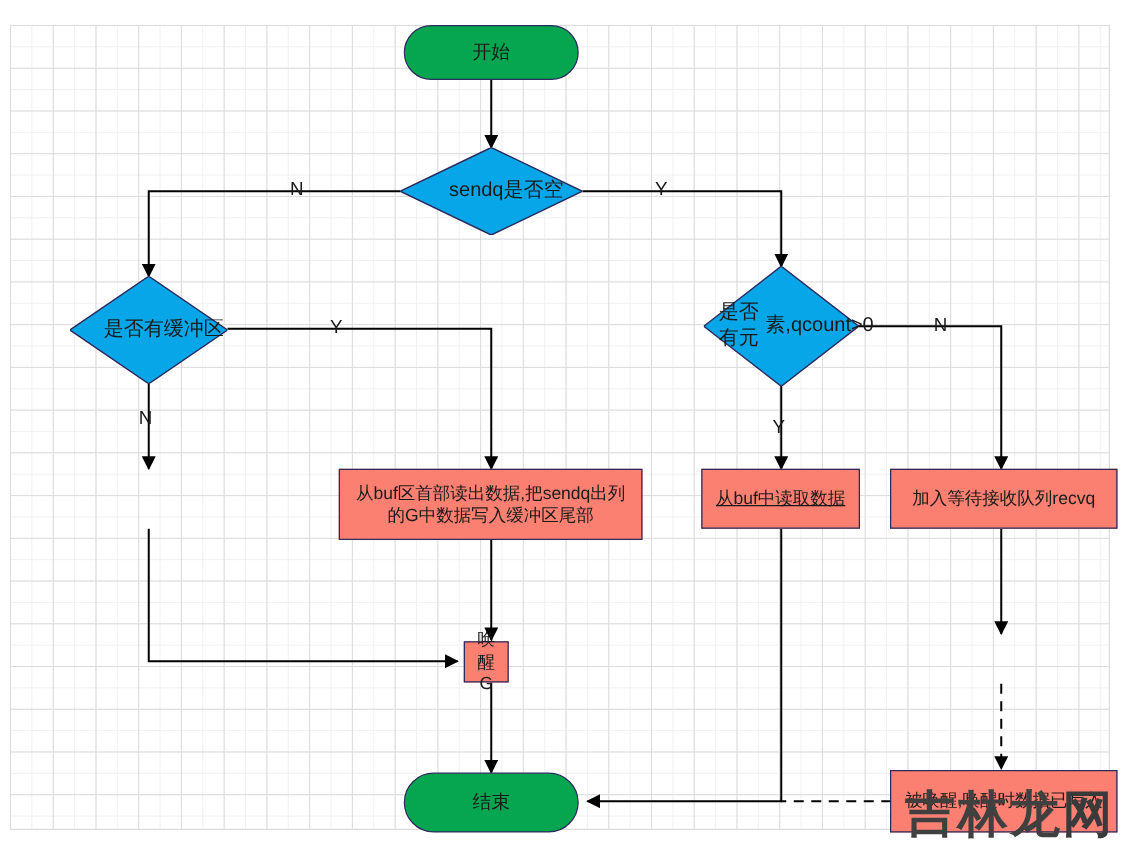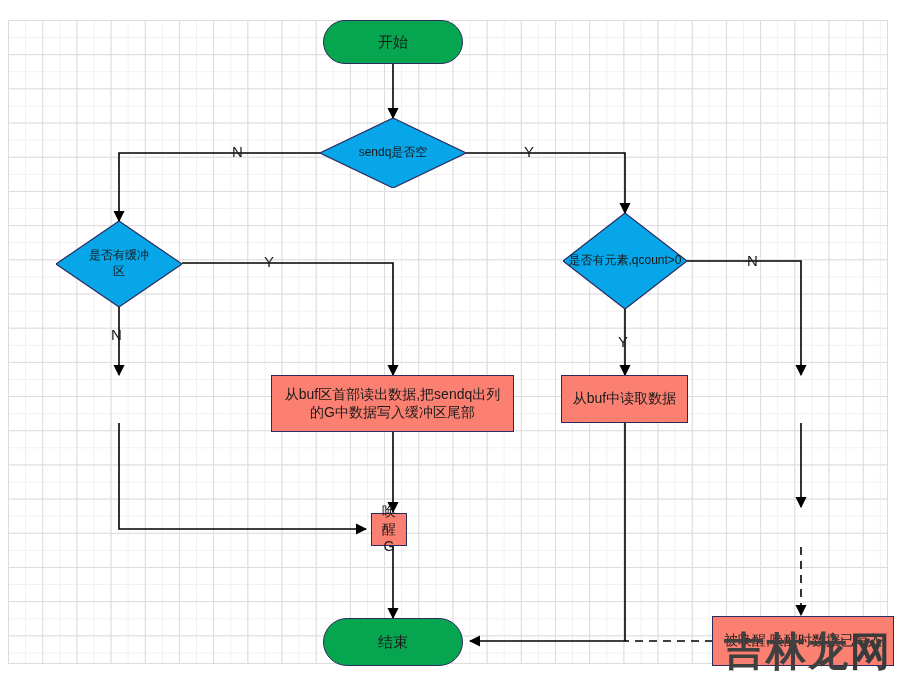--- a/index.html
+++ b/index.html
@@ -75,28 +75,28 @@
     position: absolute;
   }
   .decision-shape {
     position: absolute;
     left: 0; top: 0;
     width: 100%;
     height: 100%;
   }
   .decision-label {
     position: absolute;
-    left: 0; top: 0;
+    left: 12px; top: 0;
     width: 100%;
     height: 100%;
     display: flex;
     align-items: center;
     justify-content: center;
     text-align: left;
-    font-size: 12px;
+    font-size: 16px;
     color: #1a1a1a;
     line-height: 1.3;
   }
   .edge-label {
     position: absolute;
     font-size: 15px;
     color: #1a1a1a;
     background: transparent;
     padding: 0 3px;
     line-height: 1;
@@ -169,45 +169,48 @@
     <svg class="decision-shape" viewBox="0 0 146 70" preserveAspectRatio="none">
       <polygon points="73,0 146,35 73,70 0,35" fill="#06A6E8" stroke="#2b2b5e" stroke-width="1.2"></polygon>
     </svg>
     <div class="decision-label">sendq是否空</div>
   </div>
 
   <div class="decision-wrap" style="left:56px; top:209px; width:126px; height:86px;">
     <svg class="decision-shape" viewBox="0 0 126 86" preserveAspectRatio="none">
       <polygon points="63,0 126,43 63,86 0,43" fill="#06A6E8" stroke="#2b2b5e" stroke-width="1.2"></polygon>
     </svg>
-    <div class="decision-label" style="flex-direction:column;">
+    <div class="decision-label" style="">
       <span>是否有缓冲</span>
       <span>区</span>
     </div>
   </div>
 
   <div class="decision-wrap" style="left:563px; top:201px; width:124px; height:96px;">
     <svg class="decision-shape" viewBox="0 0 124 96" preserveAspectRatio="none">
       <polygon points="62,0 124,48 62,96 0,48" fill="#06A6E8" stroke="#2b2b5e" stroke-width="1.2"></polygon>
     </svg>
     <div class="decision-label" style="flex-direction:row;">
       <span>是否有元</span>
       <span>素,qcount&gt;0</span>
     </div>
   </div>
 
 
   <div class="node process" style="left:271px; top:363px; width:243px; height:57px;">
     <span>从buf区首部读出数据,把sendq出列的G中数据写入缓冲区尾部</span>
   </div>
 
-  <div class="node process" style="left:561px; top:363px; width:127px; height:48px;">
+  <div class="node process" style="left:561px; top:363px; width:127px; height:48px;text-decoration:underline;">
     <span>从buf中读取数据</span>
   </div>
 
+  <div class="node process" style="left:712px; top:363px; width:182px; height:48px;">
+    <span>加入等待接收队列recvq</span>
+  </div>
 
   <div class="node process" style="left:371px; top:501px; width:36px; height:33px;">
     <span>唤醒G</span>
   </div>
 
 
   <div class="node process" style="left:712px; top:604px; width:182px; height:50px;">
     <span>被唤醒,唤醒时数据已写入</span>
   </div>
 

